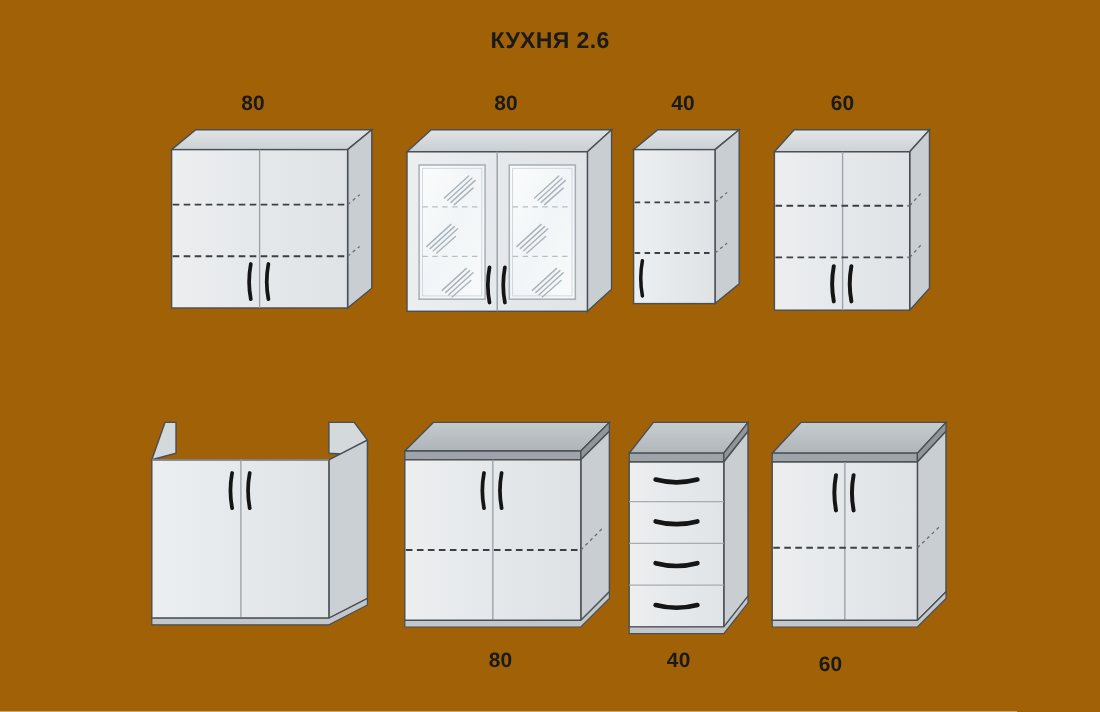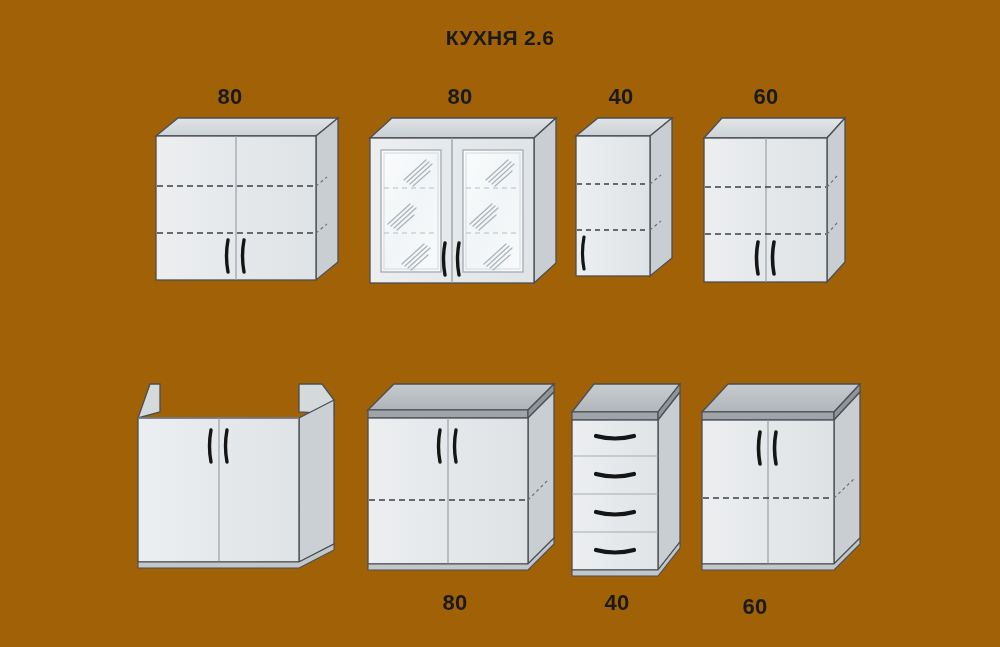--- a/index.html
+++ b/index.html
@@ -32,21 +32,21 @@
     text-align: center;
     font-size: 21px;
     font-weight: bold;
     color: #1a1a1a;
     letter-spacing: 0.3px;
   }
 
   .row-label {
     position: absolute;
     text-align: center;
-    font-size: 22px;
+    font-size: 19px;
     font-weight: bold;
     color: #1a1a1a;
     letter-spacing: 0.2px;
     white-space: nowrap;
   }
 
   .unit {
     position: absolute;
   }
   .unit svg {

